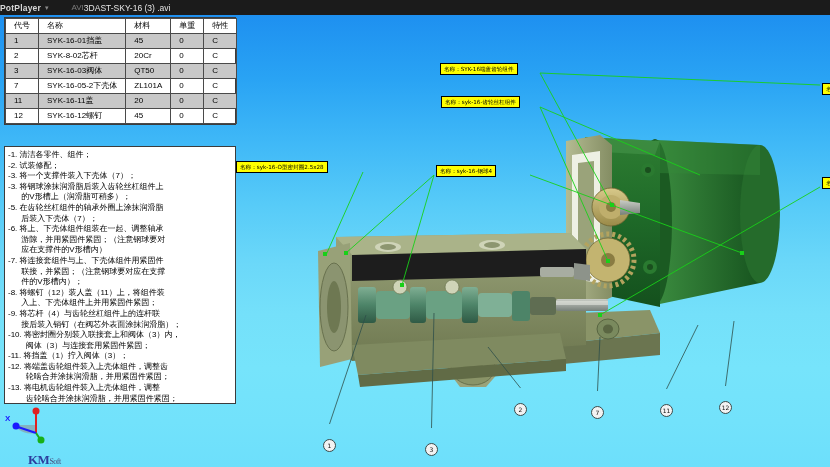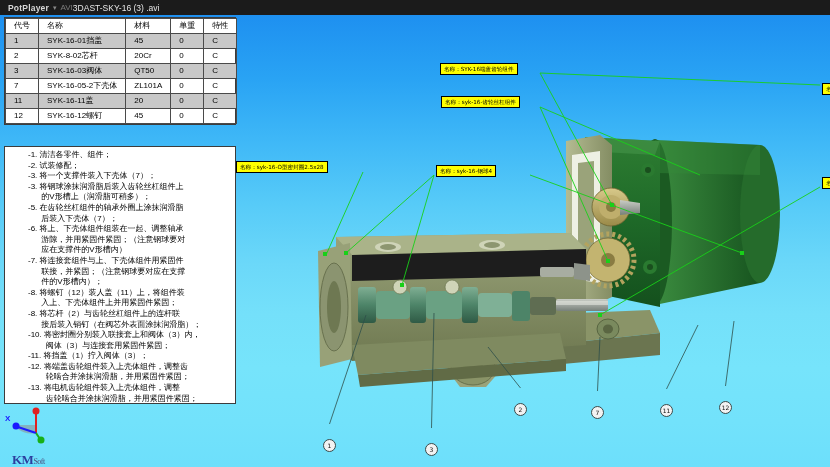--- a/index.html
+++ b/index.html
@@ -12,23 +12,23 @@
   }
   #app { position: relative; width: 830px; height: 467px; overflow: hidden; }
 
   
   #titlebar {
     position: absolute; left: 0; top: 0; width: 830px; height: 15px;
     background: #1b1b1b;
     display: flex; align-items: center;
     color: #cfcfcf; font-size: 8.5px; user-select: none;
   }
-  #titlebar .app-name { padding-left: 8px; color: #d8d8d8; font-weight: bold; letter-spacing: .2px; }
+  #titlebar .app-name { color: #d8d8d8; font-weight: bold; letter-spacing: .2px; }
   #titlebar .caret { padding-left: 4px; color: #8a8a8a; font-size: 7px; }
-  #titlebar .fmt { padding-left: 4px; color: #7b7b7b; font-size: 8px; }
+  #titlebar .fmt { padding-left: 23px; color: #7b7b7b; font-size: 8px; }
   #titlebar .file { color: #e6e6e6; font-size: 8.5px; }
 
   
   #viewport {
     position: absolute; left: 0; top: 15px; width: 830px; height: 452px;
     background: linear-gradient(180deg,
         #1e90f0 0%, #29a3f4 14%, #3fb8f7 28%, #57cbf8 42%,
         #6bd8f9 55%, #74e0fa 66%, #76e4fb 78%, #72e2fb 90%, #6ddffb 100%);
     overflow: hidden;
   }
@@ -62,21 +62,21 @@
   #instructions {
     position: absolute; left: 4px; top: 131px; width: 232px; height: 258px;
     background: #ffffff;
     border: 1px solid #3c3c3c;
     padding: 3px 4px 2px 3px;
     font-size: 8px;
     line-height: 10.6px;
     color: #000;
     overflow: hidden;
   }
-  #instructions .line { white-space: pre-wrap; margin-left: 20px; }
+  #instructions .line { white-space: pre-wrap; }
 
   
   .ylabel {
     position: absolute;
     background: #ffff00;
     border: 1px solid #000000;
     color: #000;
     font-size: 5.6px;
     line-height: 8px;
     padding: 1px 3px;
@@ -93,21 +93,21 @@
     width: 13px; height: 13px;
     border-radius: 50%;
     background: #f2f2f2;
     border: 1px solid #3a4a4a;
     color: #111;
     font-size: 6px;
     display: flex; align-items: center; justify-content: center;
     font-family: "DejaVu Sans", sans-serif;
   }
   #logo {
-    position: absolute; left: 12px; top: 437px;
+    position: absolute; left: 28px; top: 437px;
     font-size: 13px; color: #2c3e9e; font-weight: bold;
     font-family: "Liberation Serif", serif; letter-spacing: -0.5px;
   }
   #logo .soft { font-size: 8px; color: #4a4a7a; font-weight: normal; }
 </style>
 </head>
 <body>
 
 <div id="app">
 
@@ -358,21 +358,21 @@
         <div class="line">-5. 在齿轮丝杠组件的轴承外圈上涂抹润滑脂</div>
         <div class="line">      后装入下壳体（7）；</div>
         <div class="line">-6. 将上、下壳体组件组装在一起、调整轴承</div>
         <div class="line">      游隙，并用紧固件紧固；（注意钢球要对</div>
         <div class="line">      应在支撑件的V形槽内）</div>
         <div class="line">-7. 将连接套组件与上、下壳体组件用紧固件</div>
         <div class="line">      联接，并紧固；（注意钢球要对应在支撑</div>
         <div class="line">      件的V形槽内）；</div>
         <div class="line">-8. 将螺钉（12）装人盖（11）上，将组件装</div>
         <div class="line">      入上、下壳体组件上并用紧固件紧固；</div>
-        <div class="line">-8. 将芯杆（2）与齿轮丝杠组件上的连杆联</div>
+        <div class="line">-9. 将芯杆（4）与齿轮丝杠组件上的连杆联</div>
         <div class="line">      接后装入销钉（在阀芯外表面涂抹润滑脂）；</div>
         <div class="line">-10. 将密封圈分别装入联接套上和阀体（3）内，</div>
         <div class="line">        阀体（3）与连接套用紧固件紧固；</div>
         <div class="line">-11. 将挡盖（1）拧入阀体（3）；</div>
         <div class="line">-12. 将端盖齿轮组件装入上壳体组件，调整齿</div>
         <div class="line">        轮啮合并涂抹润滑脂，并用紧固件紧固；</div>
         <div class="line">-13. 将电机齿轮组件装入上壳体组件，调整</div>
         <div class="line">        齿轮啮合并涂抹润滑脂，并用紧固件紧固；</div>
       </div>
 

